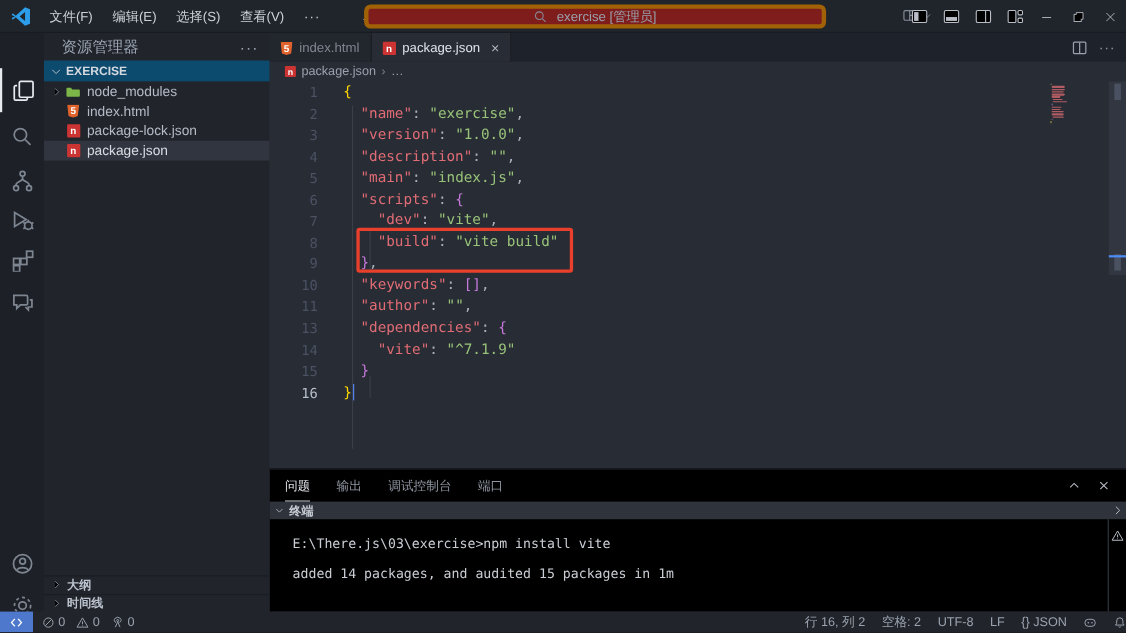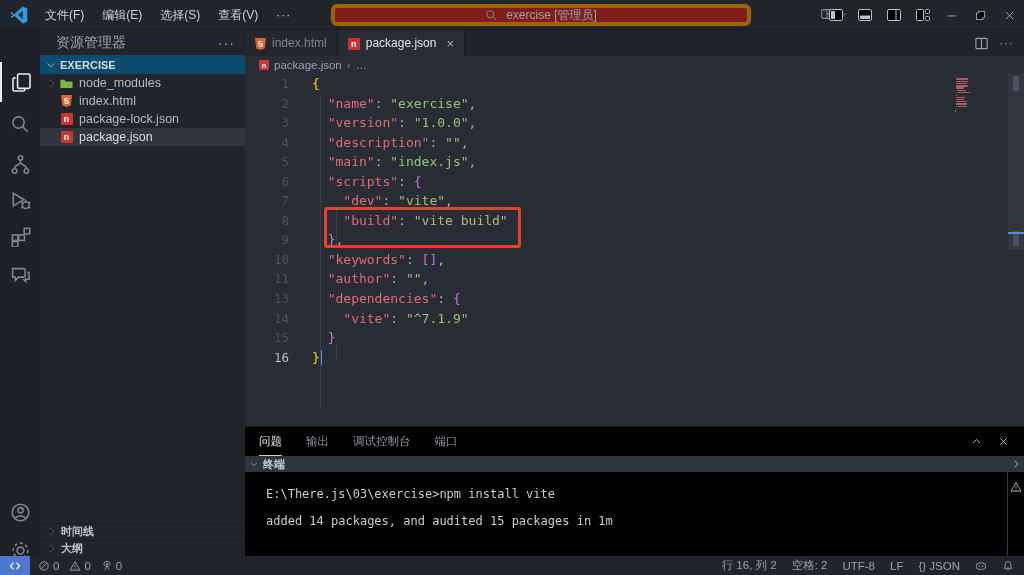--- a/index.html
+++ b/index.html
@@ -126,21 +126,21 @@
   
   .statusbar { position:absolute; left:0; top:556px; width:1024px; height:19px;
                background:#21252b; display:flex; align-items:center; font-size:11.5px;
                color:#9aa2af; z-index:30; }
   .remote { width:30px; height:19px; background:#4d78cc; display:flex; align-items:center;
             justify-content:center; }
   .remote svg { width:12px; height:12px; stroke:#fff; stroke-width:1.6; }
   .sb-left { display:flex; align-items:center; gap:10px; margin-left:8px; }
   .sb-item { display:flex; align-items:center; gap:3px; }
   .sb-item svg { width:12px; height:12px; stroke:#9aa2af; }
-  .sb-right { margin-left:auto; display:flex; align-items:center; gap:15px; padding-right:10px; }
+  .sb-right { margin-left:auto; display:flex; align-items:center; gap:15px; padding-right:0; }
 </style>
 </head>
 <body>
 
 <div class="app">
 
   <header class="titlebar">
     <span class="logo">
       <svg viewBox="0 0 100 100">
           <path fill="#2c9dea" d="M71 3 L96 14 V86 L71 97 L24 54 L9 66 L3 58 L20 50 L3 42 L9 34 L24 46 Z M71 27 L44 50 L71 73 Z"></path>
@@ -331,29 +331,29 @@
     <span class="flabel">package.json</span>
         </div>
       </div>
     <div class="sb-bottom" id="sbbottom">
         <div class="sb-sec">
        <span>
             <svg width="11" height="11" viewBox="0 0 16 16">
               <path d="M6 3.5l4.5 4.5L6 12.5"></path>
             </svg>
           </span>
-       <span>时间线</span>
+       <span>大纲</span>
         </div>
         <div class="sb-sec">
        <span>
             <svg width="11" height="11" viewBox="0 0 16 16">
               <path d="M6 3.5l4.5 4.5L6 12.5"></path>
             </svg>
           </span>
-       <span>大纲</span>
+       <span>时间线</span>
         </div>
       </div>
   </aside>
 
   <section class="editor">
     <div class="tabbar" id="tabbar">
         <div class="tab">
        <span class="fico "><span class="fi fi-html">5</span></span>
        <span>index.html</span>
        </div>

